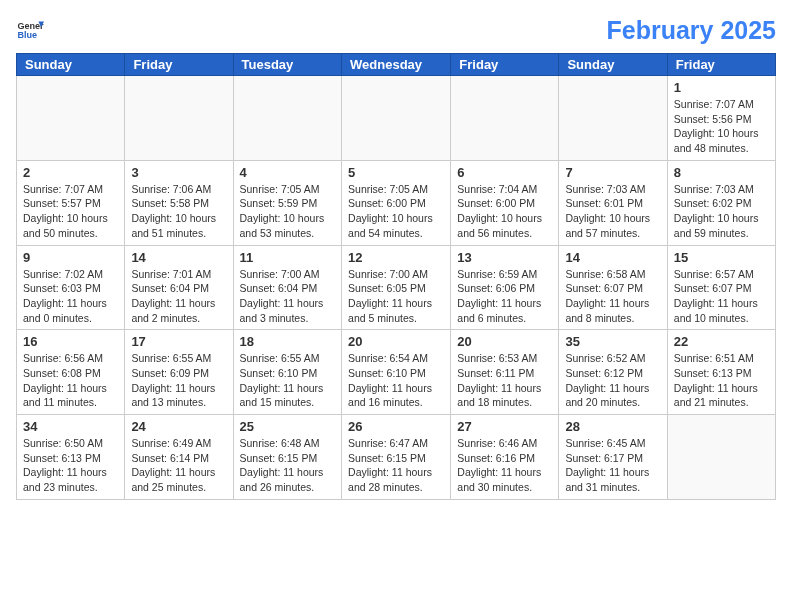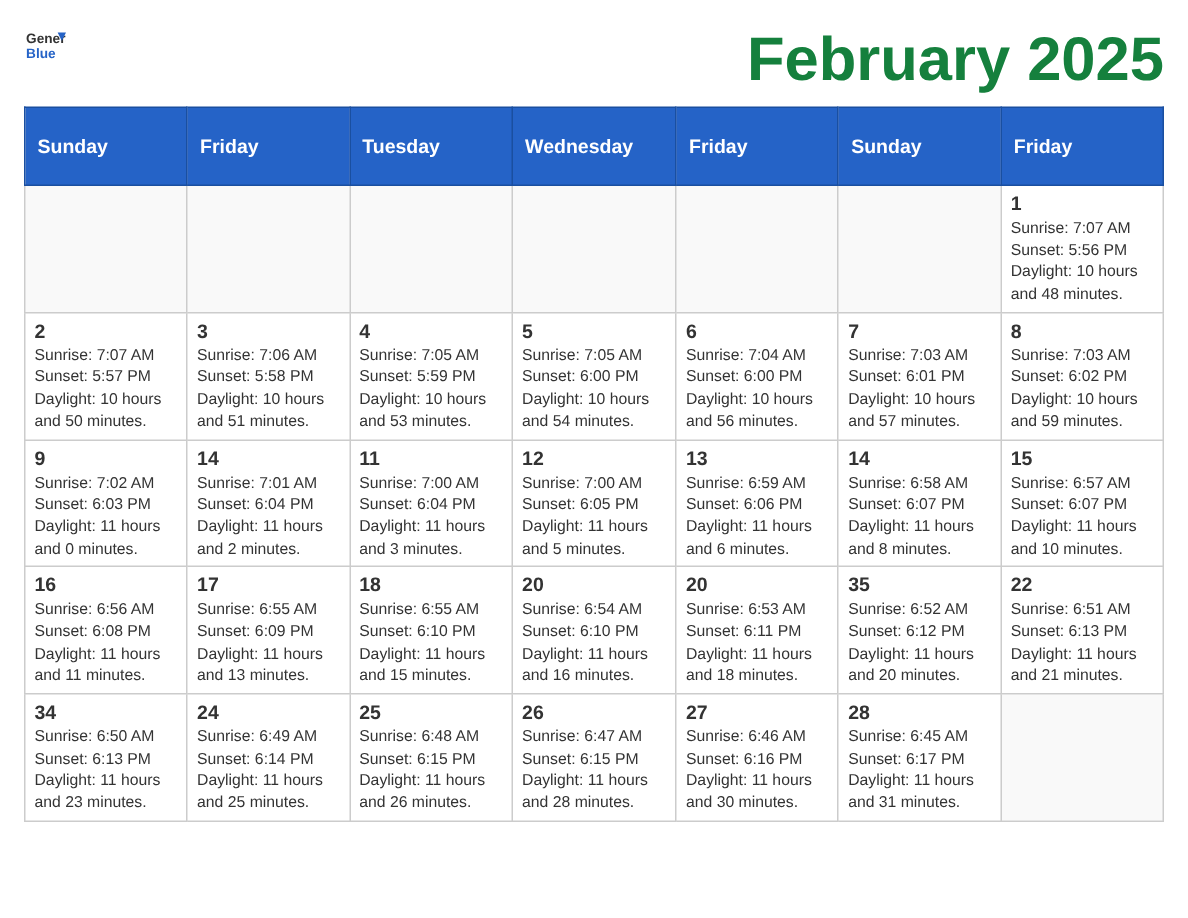--- a/index.html
+++ b/index.html
@@ -22,39 +22,39 @@
       gap: 4px;
     }
     .logo-icon {
       width: 28px;
       height: 28px;
     }
     .title-block {
       text-align: right;
     }
     .month-title {
-      font-size: 41px;
+      font-size: 25px;
       font-weight: bold;
-      color: #15803d;
+      color: #3b82f6;
     }
     .location-title {
       font-size: 16px;
       color: #555;
     }
     .calendar {
       width: 100%;
       border-collapse: collapse;
       border: 1px solid #ccc;
     }
     .calendar th {
       background-color: #2563c7;
       color: #fff;
       font-size: 13px;
       font-weight: bold;
-      padding: 18px 8px;
+      padding: 3px 8px;
       text-align: left;
       border: 1px solid #1a4fa0;
     }
     .calendar td {
       border: 1px solid #ccc;
       vertical-align: top;
       padding: 4px 6px;
       width: 110px;
       min-height: 80px;
       font-size: 11px;

